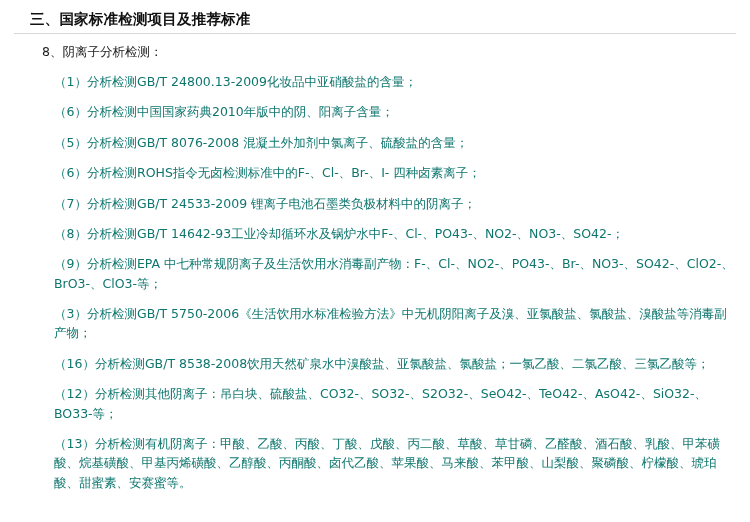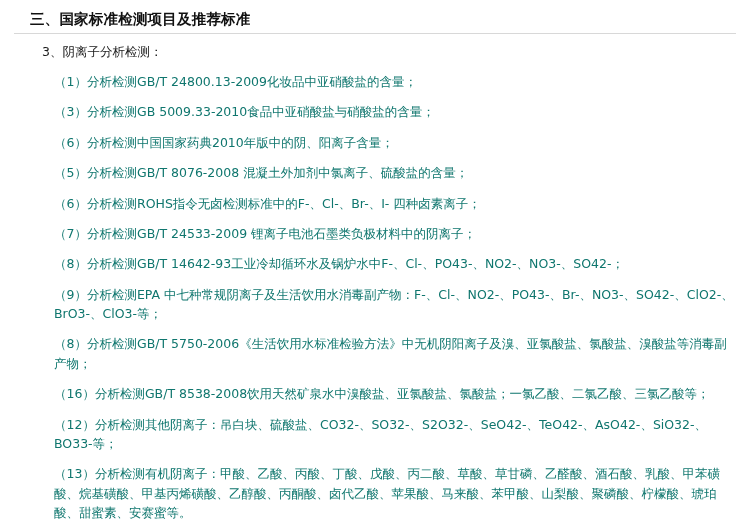--- a/index.html
+++ b/index.html
@@ -54,28 +54,27 @@
   }
 </style>
 </head>
 <body>
 
 <div class="page">
 
   <div class="doc-title">三、国家标准检测项目及推荐标准</div>
   <hr class="rule">
 
-  <div class="section-head">3、阴离子分析检测：</div>
+  <div class="section-head">8、阴离子分析检测：</div>
 
   <div class="item">（1）分析检测GB/T 24800.13-2009化妆品中亚硝酸盐的含量；</div>
-  <div class="item">（3）分析检测GB 5009.33-2010食品中亚硝酸盐与硝酸盐的含量；</div>
   <div class="item">（6）分析检测中国国家药典2010年版中的阴、阳离子含量；</div>
   <div class="item">（5）分析检测GB/T 8076-2008 混凝土外加剂中氯离子、硫酸盐的含量；</div>
   <div class="item">（6）分析检测ROHS指令无卤检测标准中的F-、Cl-、Br-、I- 四种卤素离子；</div>
   <div class="item">（7）分析检测GB/T 24533-2009 锂离子电池石墨类负极材料中的阴离子；</div>
   <div class="item">（8）分析检测GB/T 14642-93工业冷却循环水及锅炉水中F-、Cl-、PO43-、NO2-、NO3-、SO42-；</div>
   <div class="item wrap">（9）分析检测EPA 中七种常规阴离子及生活饮用水消毒副产物：F-、Cl-、NO2-、PO43-、Br-、NO3-、SO42-、ClO2-、BrO3-、ClO3-等；</div>
-  <div class="item wrap">（8）分析检测GB/T 5750-2006《生活饮用水标准检验方法》中无机阴阳离子及溴、亚氯酸盐、氯酸盐、溴酸盐等消毒副产物；</div>
+  <div class="item wrap">（3）分析检测GB/T 5750-2006《生活饮用水标准检验方法》中无机阴阳离子及溴、亚氯酸盐、氯酸盐、溴酸盐等消毒副产物；</div>
   <div class="item">（16）分析检测GB/T 8538-2008饮用天然矿泉水中溴酸盐、亚氯酸盐、氯酸盐；一氯乙酸、二氯乙酸、三氯乙酸等；</div>
   <div class="item wrap">（12）分析检测其他阴离子：吊白块、硫酸盐、CO32-、SO32-、S2O32-、SeO42-、TeO42-、AsO42-、SiO32-、BO33-等；</div>
   <div class="item wrap">（13）分析检测有机阴离子：甲酸、乙酸、丙酸、丁酸、戊酸、丙二酸、草酸、草甘磷、乙醛酸、酒石酸、乳酸、甲苯磺酸、烷基磺酸、甲基丙烯磺酸、乙醇酸、丙酮酸、卤代乙酸、苹果酸、马来酸、苯甲酸、山梨酸、聚磷酸、柠檬酸、琥珀酸、甜蜜素、安赛蜜等。</div>
 
 </div>
 
 </body></html>

